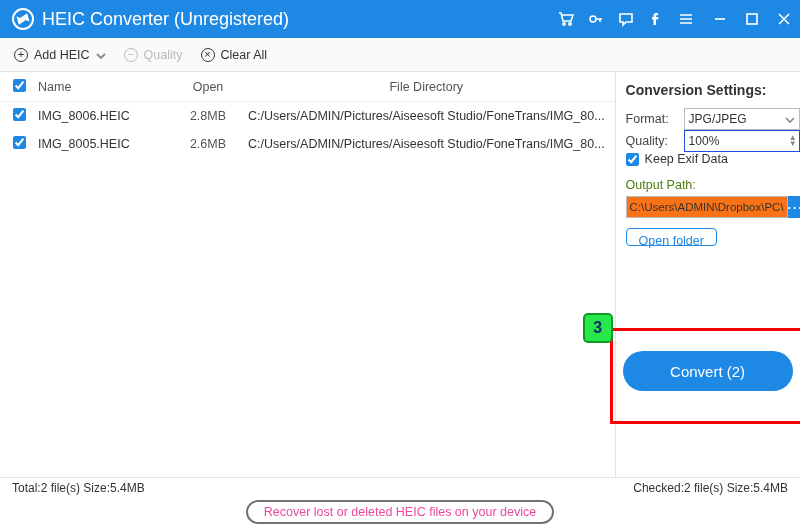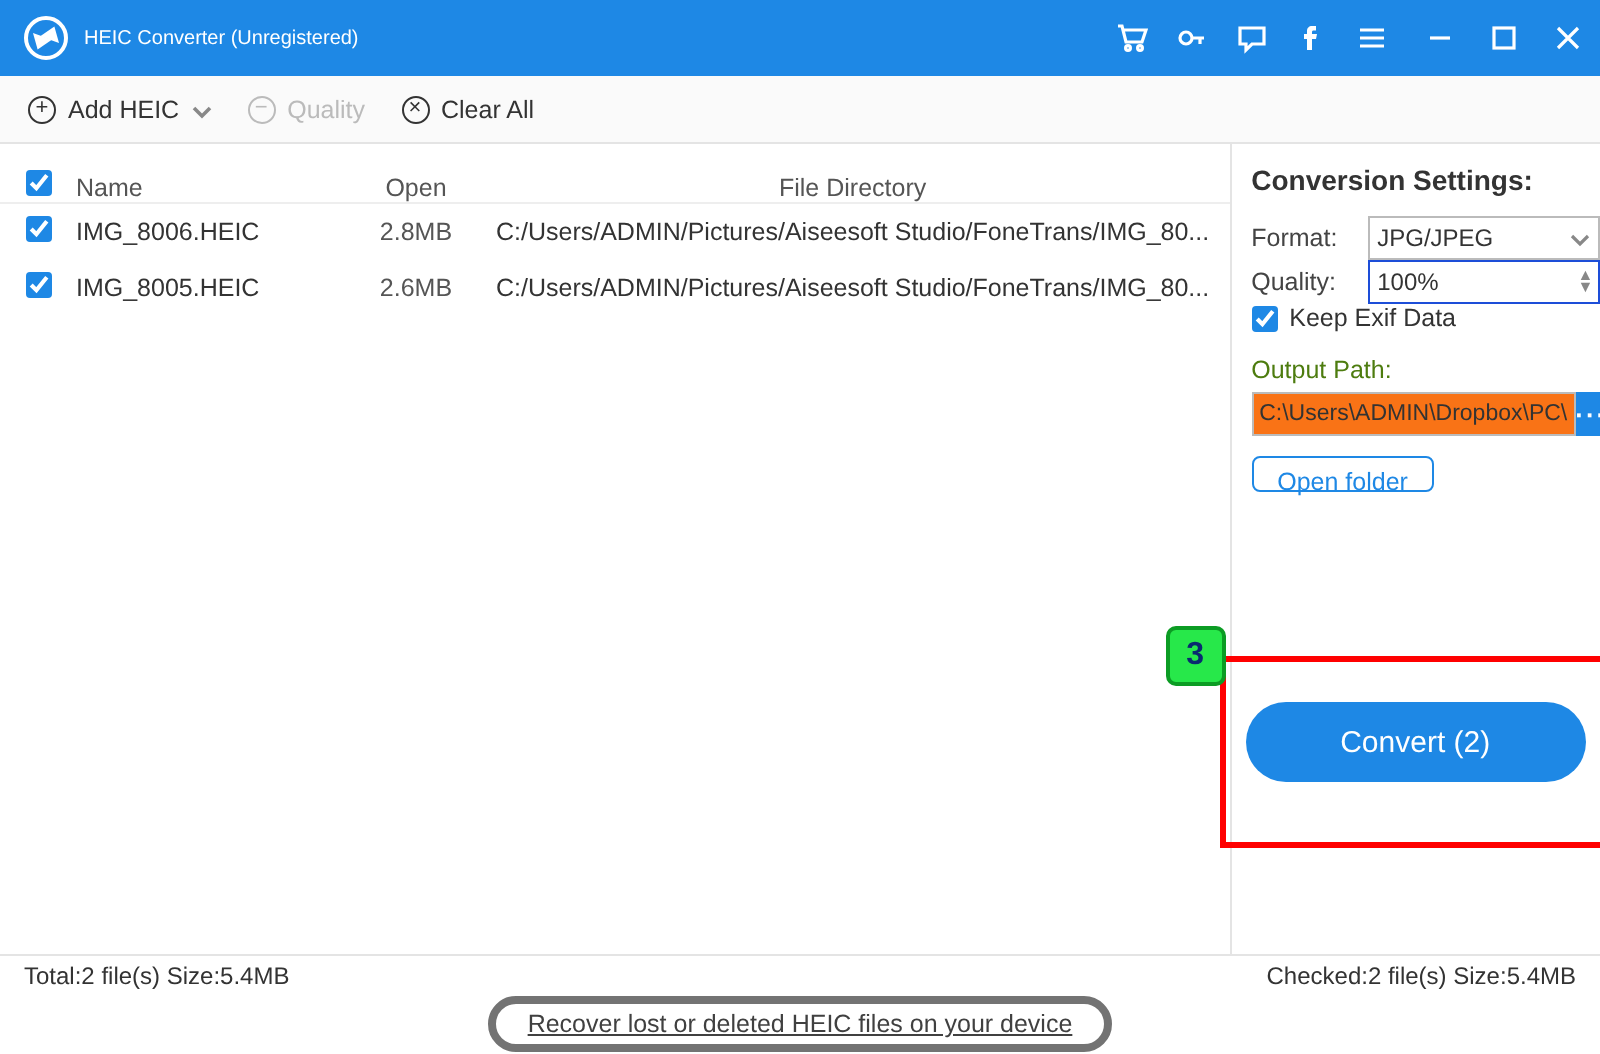--- a/index.html
+++ b/index.html
@@ -3,40 +3,40 @@
 <meta charset="utf-8">
 <style>
   * { box-sizing: border-box; margin: 0; padding: 0; font-family: "Segoe UI", Arial, sans-serif; }
   html, body { width: 800px; height: 527px; background: #fff; overflow: hidden; }
 
   
   .titlebar { height: 38px; background: #1e88e5; color: #fff; display: flex; align-items: center; padding: 0 8px 0 12px; }
   .logo { width: 22px; height: 22px; border: 2px solid #fff; border-radius: 50%; position: relative; margin-right: 8px; }
   .logo::before { content: ""; position: absolute; top: 3px; left: 7px; width: 0; height: 0; border-left: 5px solid transparent; border-right: 5px solid transparent; border-bottom: 7px solid #fff; transform: rotate(20deg); }
   .logo::after { content: ""; position: absolute; bottom: 3px; right: 7px; width: 0; height: 0; border-left: 5px solid transparent; border-right: 5px solid transparent; border-top: 7px solid #fff; transform: rotate(20deg); }
-  .title { font-size: 10px; flex: 1; }
+  .title { font-size: 18px; flex: 1; }
   .tb-icons { display: flex; gap: 14px; align-items: center; }
   .tb-icon { width: 16px; height: 16px; cursor: pointer; display: inline-flex; align-items: center; justify-content: center; }
   .tb-icon svg { width: 16px; height: 16px; stroke: #fff; fill: none; stroke-width: 1.6; }
   .win-ctrl { display: flex; gap: 16px; margin-left: 18px; align-items: center; }
   .win-ctrl span { width: 16px; height: 16px; cursor: pointer; display: inline-flex; align-items: center; justify-content: center; }
   .win-ctrl svg { width: 14px; height: 14px; stroke: #fff; fill: none; stroke-width: 1.6; }
 
   
   .toolbar { height: 34px; display: flex; align-items: center; gap: 18px; padding: 0 14px; border-bottom: 1px solid #e4e4e4; background: #fafafa; }
   .tbtn { display: flex; align-items: center; gap: 6px; font-size: 12.5px; color: #333; cursor: pointer; }
   .tbtn.disabled { color: #bbb; cursor: default; }
   .tbtn .circ { width: 14px; height: 14px; border: 1.5px solid currentColor; border-radius: 50%; display: inline-flex; align-items: center; justify-content: center; font-size: 11px; line-height: 1; }
   .chev { width: 10px; height: 10px; }
   .chev svg { width: 10px; height: 10px; stroke: #888; fill: none; stroke-width: 1.8; }
 
   
   .main { display: flex; height: calc(527px - 38px - 34px - 20px - 30px); }
   .listpane { flex: 1; border-right: 1px solid #e4e4e4; display: flex; flex-direction: column; }
-  .cols { display: flex; align-items: flex-end; height: 30px; font-size: 12.5px; color: #555; border-bottom: 1px solid #eee; }
+  .cols { display: flex; align-items: center; height: 30px; font-size: 12.5px; color: #555; border-bottom: 1px solid #eee; }
   .c-chk { width: 38px; text-align: center; }
   .c-name { width: 130px; }
   .c-size { width: 80px; text-align: center; }
   .c-dir { flex: 1; text-align: center; padding-right: 10px; }
   .row { display: flex; align-items: center; height: 28px; font-size: 12.5px; color: #333; }
   .row .c-dir { text-align: left; white-space: nowrap; overflow: hidden; text-overflow: ellipsis; }
   .row .c-size { color: #555; }
   input[type=checkbox] { accent-color: #1e88e5; width: 13px; height: 13px; cursor: pointer; }
 
   
@@ -58,21 +58,21 @@
   .convert-wrap { position: absolute; top: 256px; left: -6px; right: 2px; padding: 20px 10px 30px 10px; border: 3px solid #ff0000; }
   .convert { width: 100%; height: 40px; background: #1e88e5; color: #fff; border: none; border-radius: 20px; font-size: 15px; cursor: pointer; }
   .badge3 { position: absolute; top: -18px; left: -30px; width: 30px; height: 30px; background: #27e84a; border: 2px solid #0c9c24; border-radius: 5px; display: flex; align-items: center; justify-content: center; font-weight: bold; color: #0a2a70; font-size: 16px; }
 
   
   .status { height: 20px; border-top: 1px solid #e4e4e4; display: flex; align-items: center; padding: 0 12px; font-size: 12px; color: #333; }
   .status .spacer { flex: 1; }
 
   
   .footer { height: 30px; display: flex; align-items: center; justify-content: center; }
-  .footlink { border: 4px solid #737373; border-radius: 14px; color: #404040; font-size: 12.5px; padding: 3px 16px; cursor: pointer; background: #fff; text-decoration: underline; }
+  .footlink { border: 2px solid #737373; border-radius: 14px; color: #ec4899; font-size: 12.5px; padding: 3px 16px; cursor: pointer; background: #fff; }
 </style>
 </head>
 <body>
 
 <div class="titlebar">
   <span class="logo"></span>
   <span class="title">HEIC Converter (Unregistered)</span>
   <div class="tb-icons">
     <span class="tb-icon">
         <svg viewBox="0 0 16 16">

